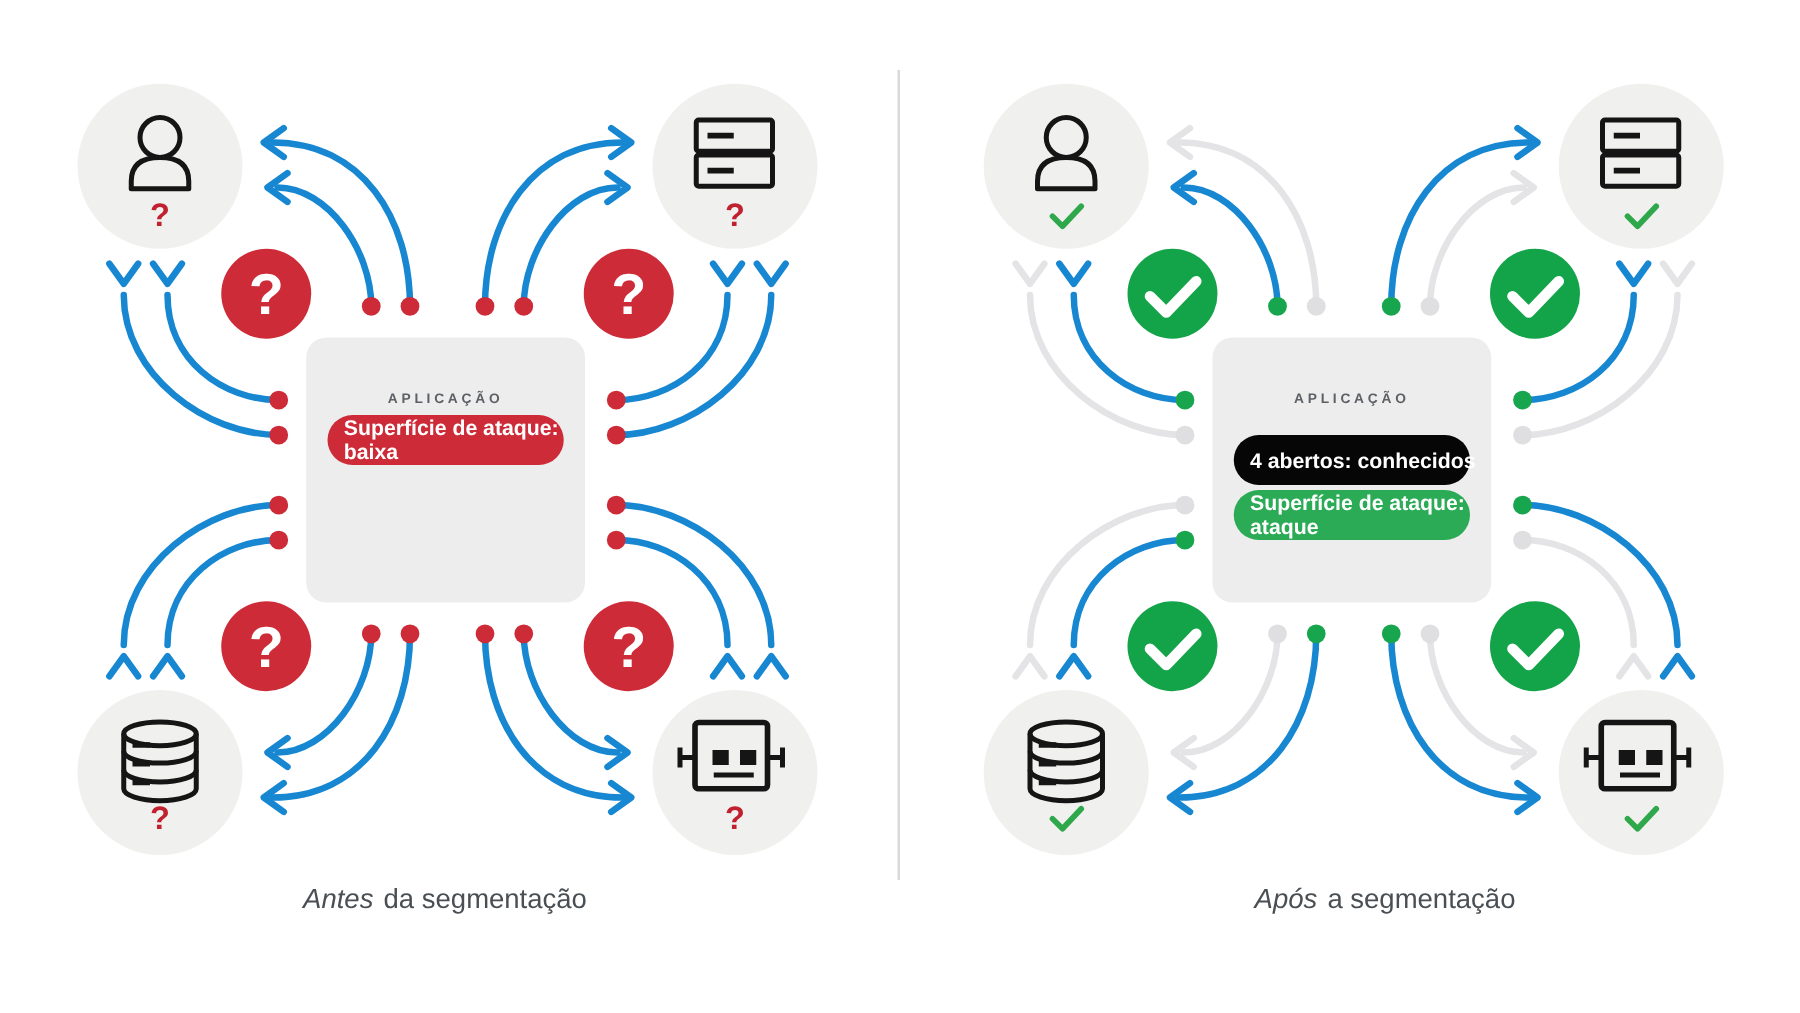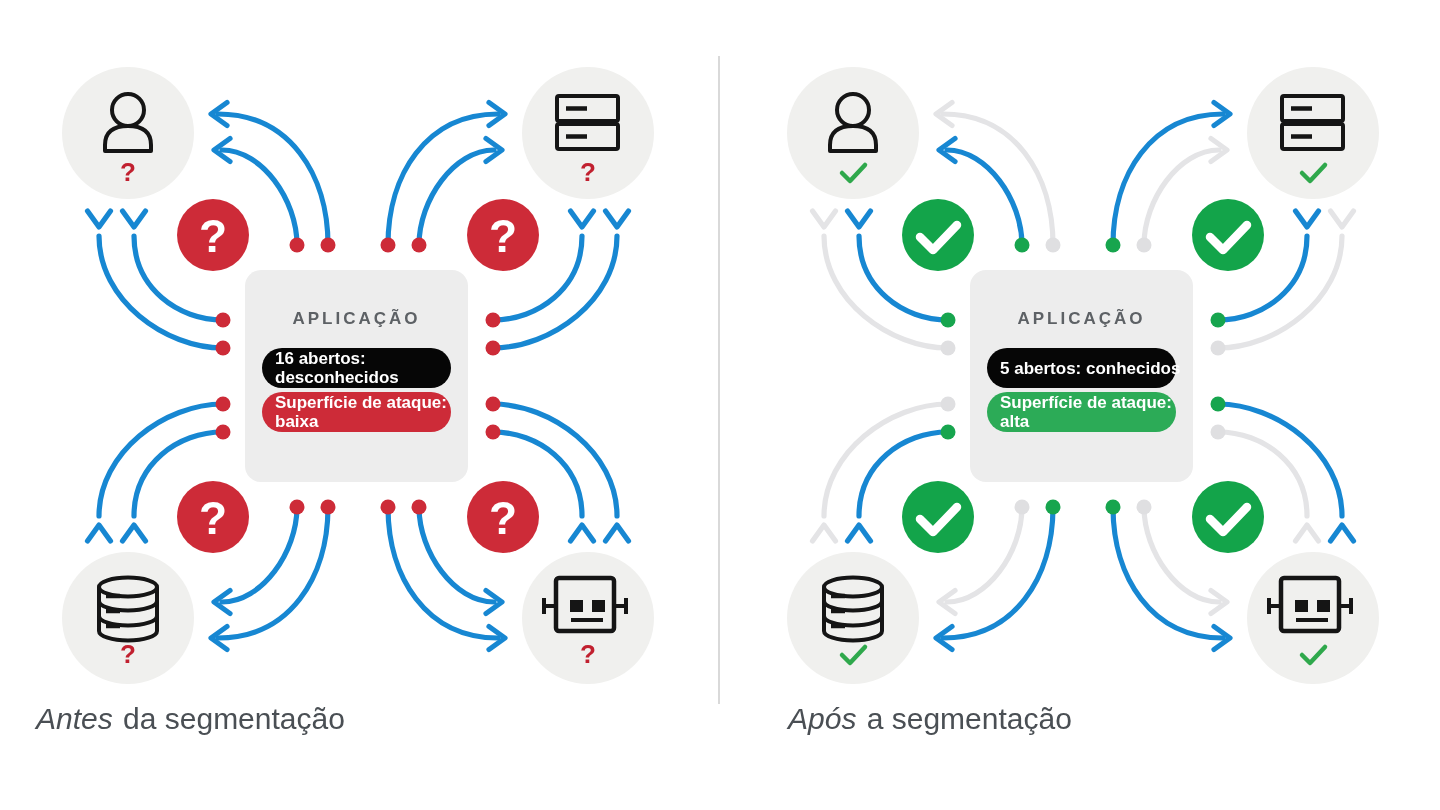--- a/index.html
+++ b/index.html
@@ -9,35 +9,35 @@
   }
   .stage svg{position:absolute;left:0;top:0;}
   .divider{position:absolute;left:718px;top:56px;width:2px;height:648px;background:#d9d9d9;}
   .app-box{
     position:absolute;top:270px;width:223px;height:212px;border-radius:16px;
     background:#ededed;box-sizing:border-box;text-align:center;
   }
   .app-box.left{left:245px;}
   .app-box.right{left:970px;}
   .app-title{
-    margin-top:40px;font-size:17px;font-weight:bold;letter-spacing:3px;
+    margin-top:40px;font-size:11px;font-weight:bold;letter-spacing:3px;
     color:#5d6165;line-height:18px;
   }
   .pill{
     margin:0 auto;width:189px;min-height:40px;border-radius:20px;box-sizing:border-box;
     display:flex;flex-direction:column;justify-content:center;align-items:flex-start;
     padding:1px 8px 1px 13px;color:#ffffff;font-size:17px;font-weight:bold;line-height:19px;
     text-align:left;
   }
   .pill span{display:block;white-space:nowrap;}
   .pill-black{margin-top:20px;background:#060606;}
   .pill-surface{margin-top:4px;text-align:right;}
   .caption{
-    position:absolute;top:698px;width:640px;text-align:left;
-    font-size:30px;color:#4a4f54;line-height:42px;
+    position:absolute;top:698px;width:640px;text-align:center;
+    font-size:22px;color:#4a4f54;line-height:42px;
   }
   .caption.left{left:36px;}
   .caption.right{left:788px;}
   .caption i{margin-right:2px;}
 </style>
 </head>
 <body>
 
 <div class="stage">
 
@@ -251,39 +251,35 @@
             <polyline points="577,655 585,663 600,647" fill="none" stroke="#2fa84c" stroke-width="4.5" stroke-linecap="round" stroke-linejoin="round"></polyline>
           </g>
         </g>
       </svg>
     </div>
 
   <div class="divider"></div>
 
   <div class="app-box left">
     <div class="app-title">APLICAÇÃO</div>
-    <div class="pill pill-black">
-      <span>16 abertos:</span>
-      <span>desconhecidos</span>
-    </div>
     <div class="pill pill-surface" style="background-color: rgb(205, 43, 56);">
       <span>Superfície de ataque:</span>
       <span>baixa</span>
     </div>
   </div>
 
   <div class="app-box right">
     <div class="app-title">APLICAÇÃO</div>
     <div class="pill pill-black">
-      <span>5 abertos: conhecidos</span>
+      <span>4 abertos: conhecidos</span>
       <span></span>
     </div>
     <div class="pill pill-surface" style="background-color: rgb(44, 171, 87);">
       <span>Superfície de ataque:</span>
-      <span>alta</span>
+      <span>ataque</span>
     </div>
   </div>
 
   <div class="caption left">
     <i>Antes</i><span> da segmentação</span>
   </div>
   <div class="caption right">
     <i>Após</i><span> a segmentação</span>
   </div>
 

